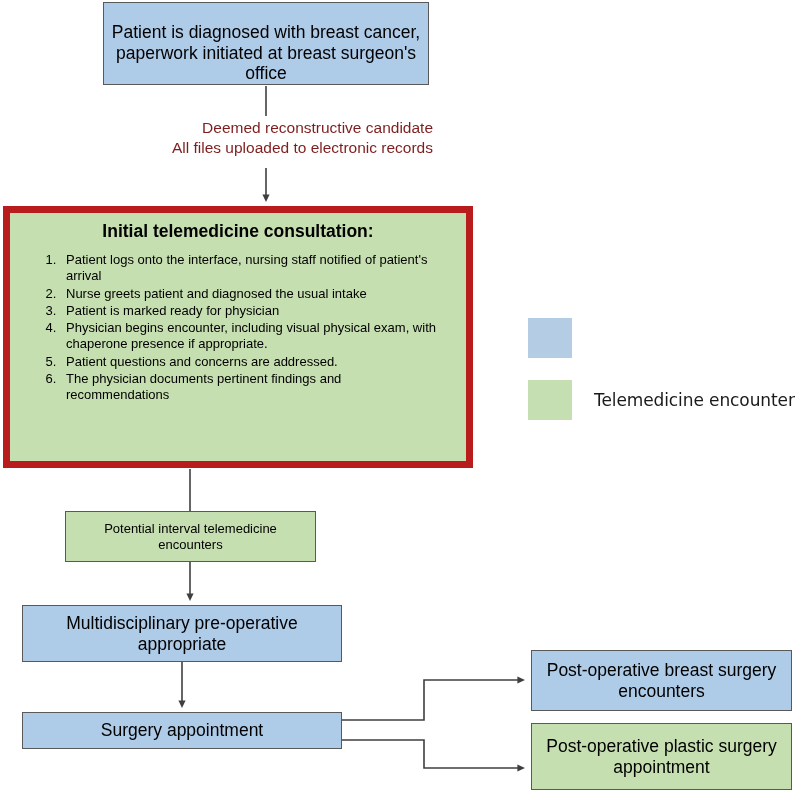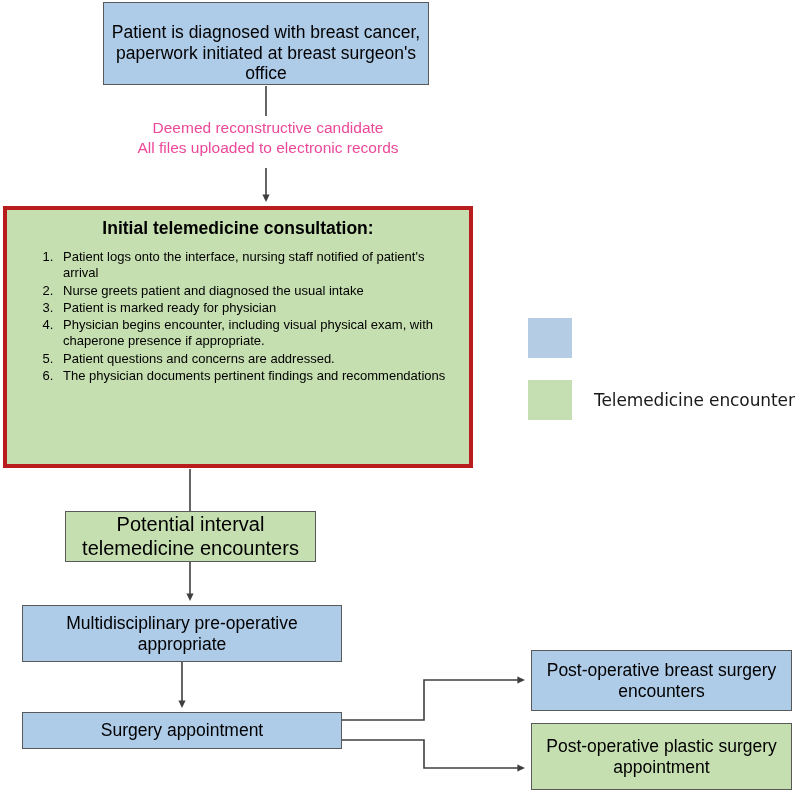--- a/index.html
+++ b/index.html
@@ -16,37 +16,37 @@
     text-align:center;line-height:1.18;
     font-size:17.5px;color:#000;
   }
   .blue{background:#aecbe8;}
   .green{background:#c6dfb0;}
   .node .txt{display:block;padding:0 6px;}
 
   
   #consult-box{
     position:absolute;left:3px;top:206px;width:470px;height:262px;
-    box-sizing:border-box;border:4px solid #b91c1c;background:#c6dfb0;
+    box-sizing:border-box;border:7px solid #b91c1c;background:#c6dfb0;
     padding:8px 6px 24px 6px;
   }
   #consult-title{
     font-weight:bold;font-size:17.5px;text-align:center;
     margin:0 0 2px 0;line-height:1.2;
   }
   ol.steps{
     margin:10px;padding:0 4px 0 34px;list-style:decimal;
     font-size:13px;line-height:1.25;
   }
   ol.steps li{margin:0 0 1px 0;padding-left:6px;}
 
   
   #edge-label{
     position:absolute;left:103px;top:118px;width:330px;
-    text-align:center;font-size:15.5px;line-height:1.32;color:#ec4899;
+    text-align:right;font-size:15.5px;line-height:1.32;color:#7f1d1d;
   }
 
   
   #legend{position:absolute;left:528px;top:318px;}
   .legend-row{display:flex;align-items:center;margin-bottom:22px;}
   .legend-swatch{width:44px;height:40px;display:block;}
   .legend-swatch.blue{background:#b4cde4;}
   .legend-swatch.green{background:#c5dfb2;}
   .legend-label{
     margin-left:22px;font-size:17px;color:#1a1a1a;
@@ -105,21 +105,21 @@
   <div id="legend">
     <div class="legend-row">
       <span class="legend-swatch blue"></span>
     </div>
     <div class="legend-row">
       <span class="legend-swatch green"></span>
       <span class="legend-label">Telemedicine encounter</span>
     </div>
   </div>
 
-  <div class="node green" style="left:65px;top:511px;width:251px;height:51px;font-size:20px;">
+  <div class="node green" style="left:65px;top:511px;width:251px;height:51px;font-size:13px;">
     <span class="txt">Potential interval telemedicine encounters</span>
   </div>
 
   <div class="node blue" style="left:22px;top:605px;width:320px;height:57px;">
     <span class="txt">Multidisciplinary pre-operative appropriate</span>
   </div>
 
   <div class="node blue" style="left:22px;top:712px;width:320px;height:37px;">
     <span class="txt">Surgery appointment</span>
   </div>

